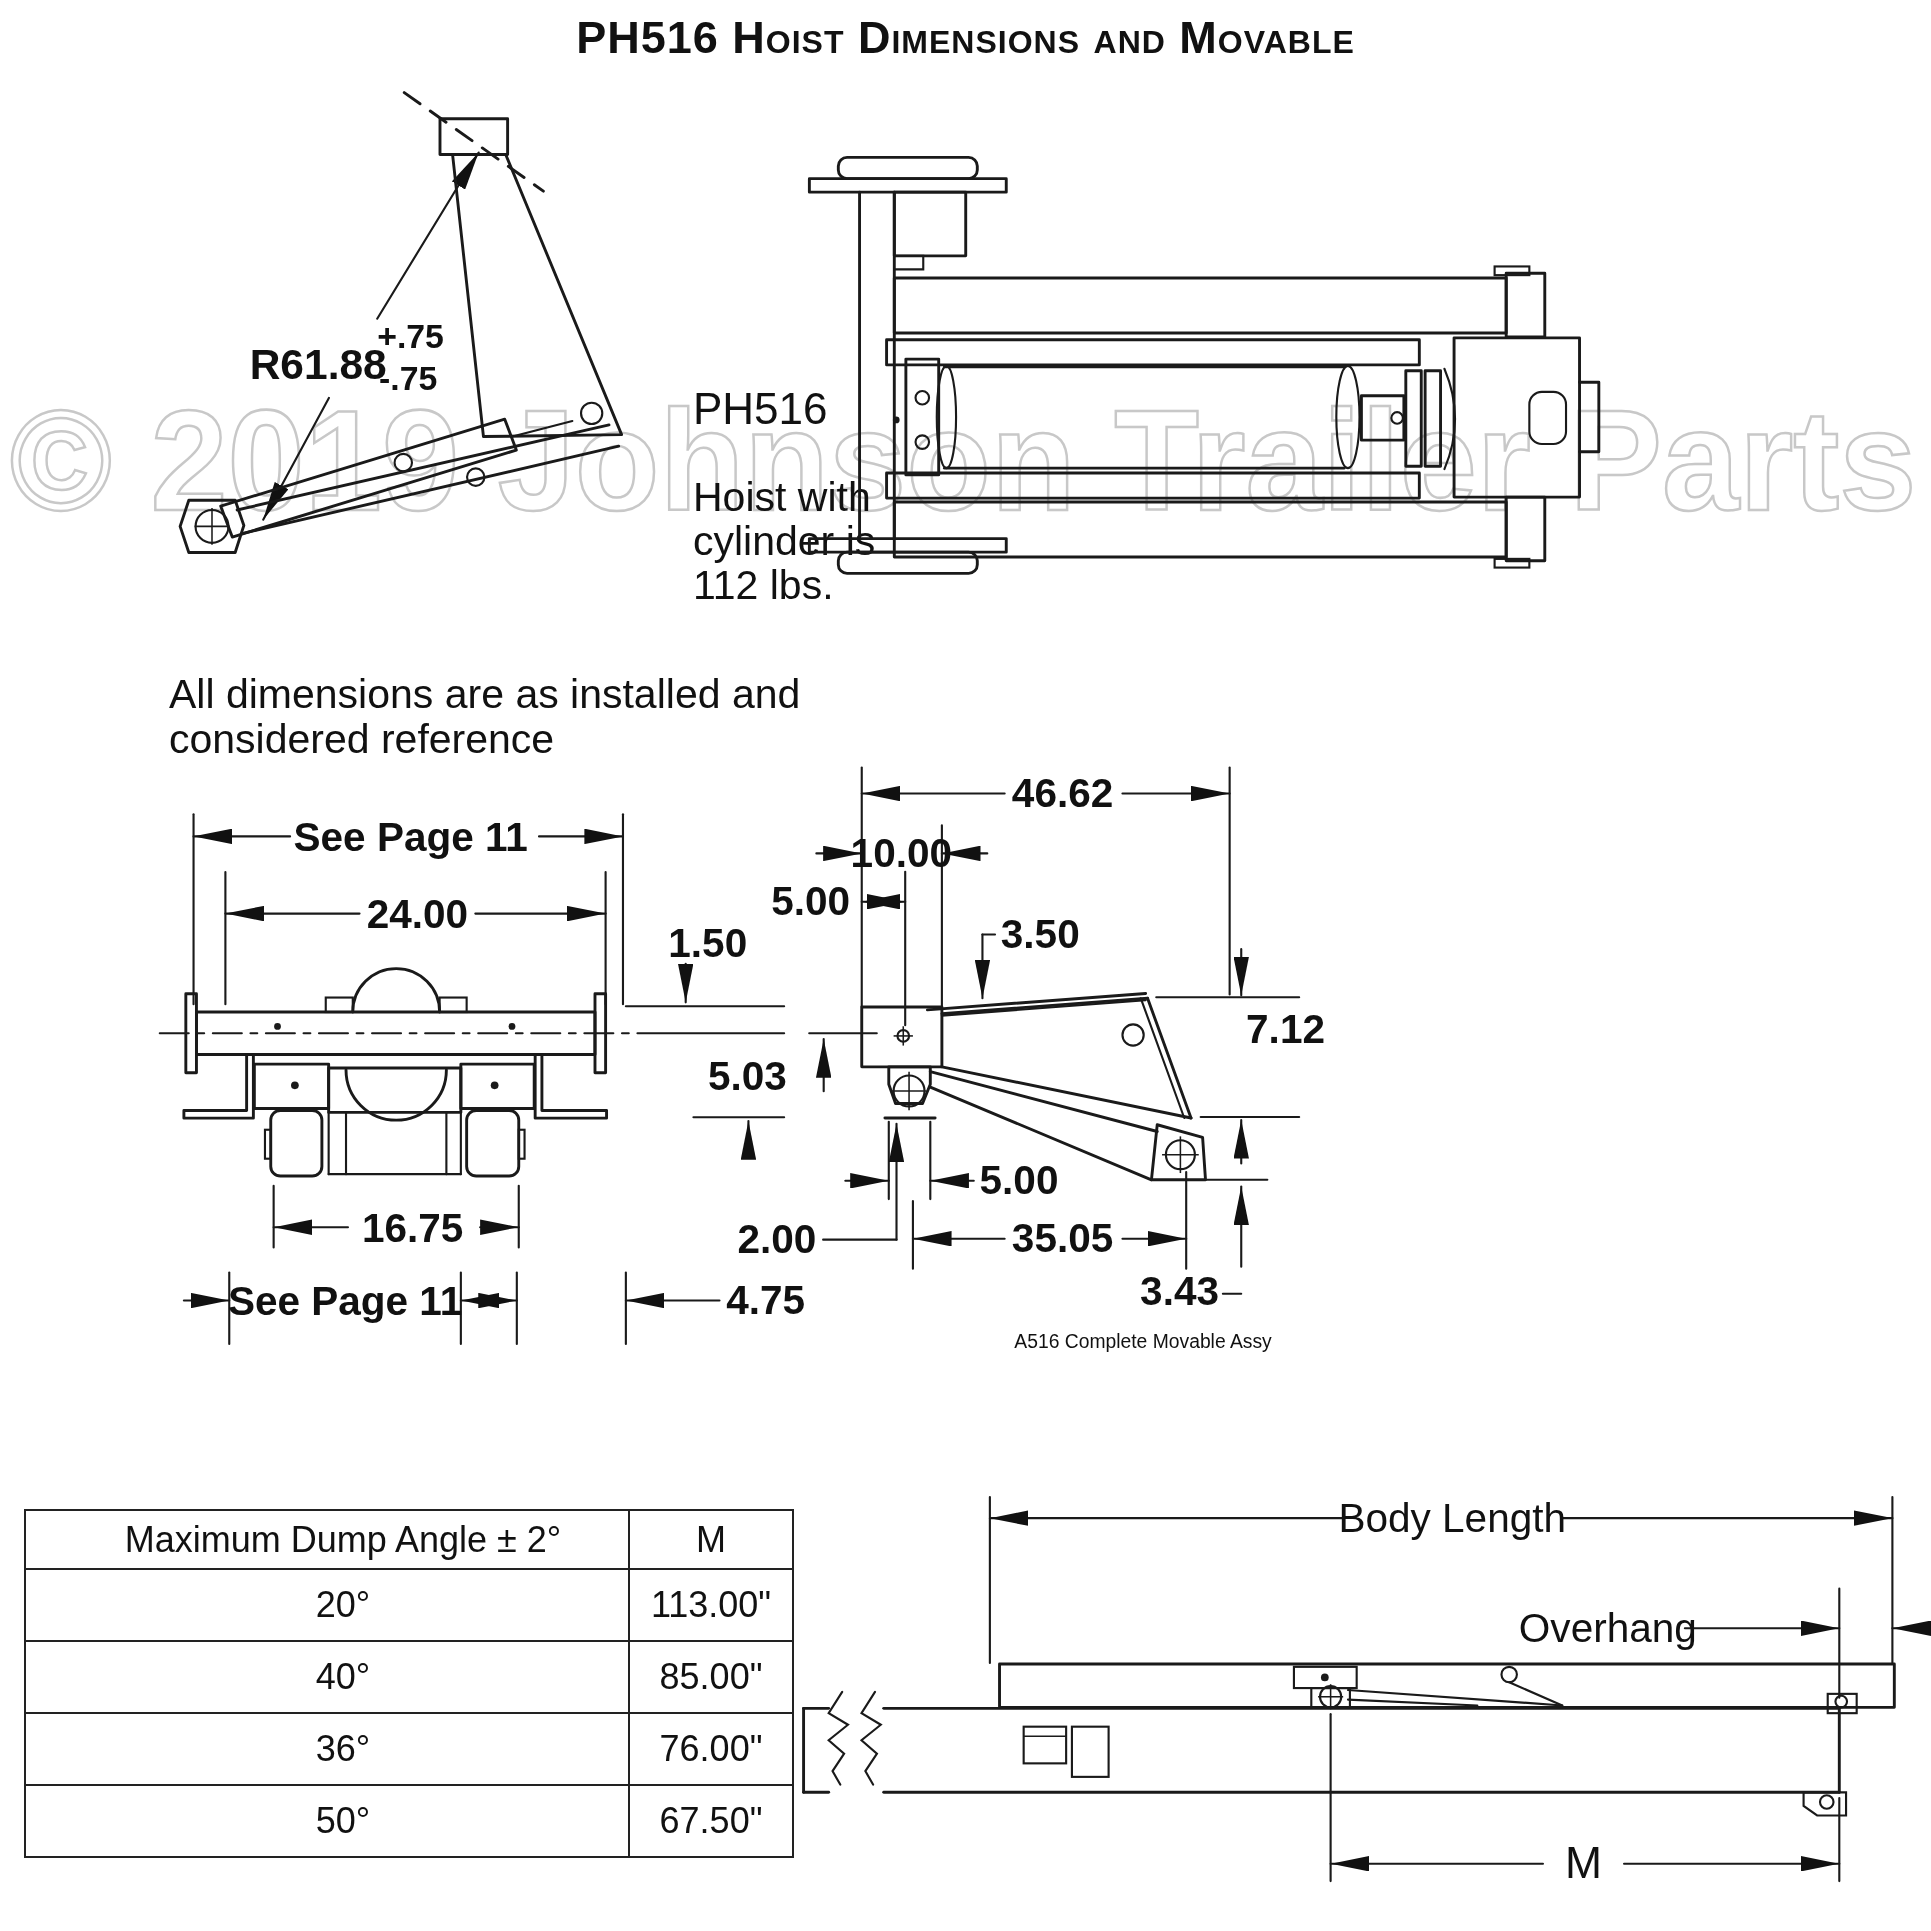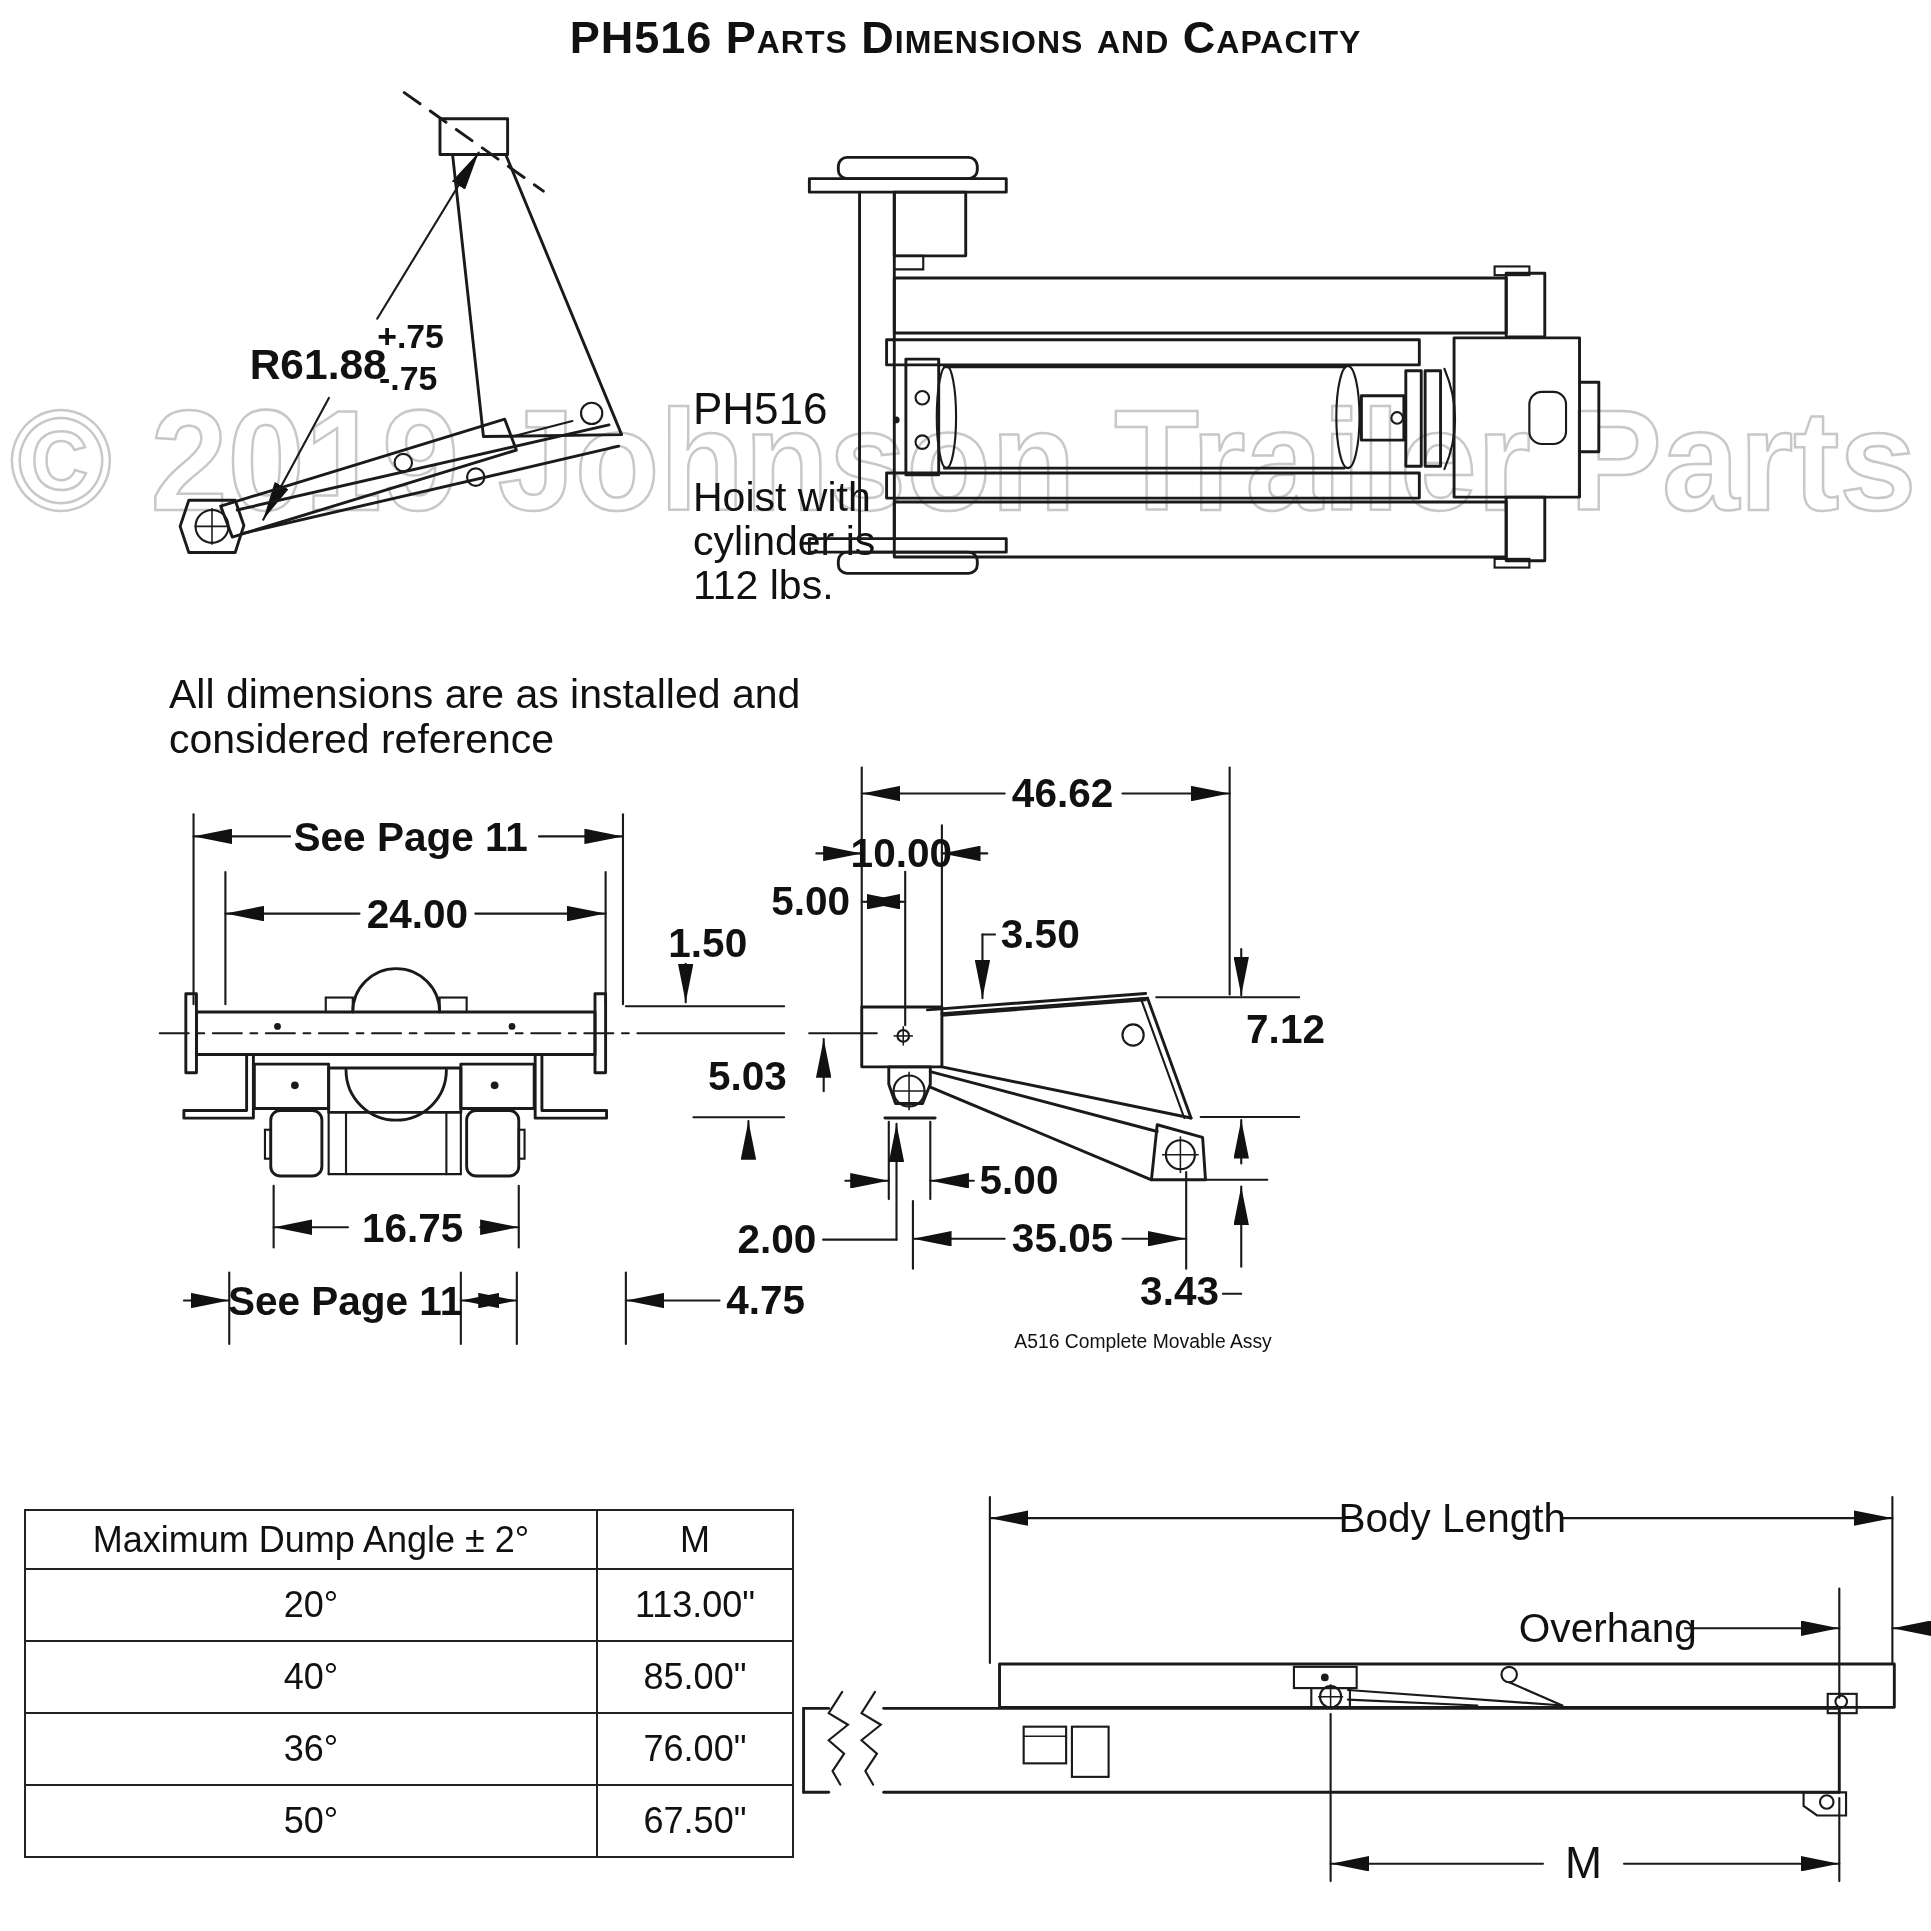--- a/index.html
+++ b/index.html
@@ -14,42 +14,42 @@
   .dimsm{font-size:35px;font-weight:bold;}
   .lbl{font-size:42px;font-weight:normal;}
   .cap{font-size:20px;font-weight:normal;}
   .ln{stroke:#1a1a1a;stroke-width:3;fill:none;stroke-linecap:round;stroke-linejoin:round;}
   .ln2{stroke:#1a1a1a;stroke-width:2.2;fill:none;stroke-linecap:round;}
   .thin{stroke:#1a1a1a;stroke-width:1.6;fill:none;}
   .note{font-size:41px;line-height:45px;margin-top:8px;}
   .blocktext{font-size:41px;line-height:44px;}
   
   #dump-table{left:24px;top:1509px;width:766px;border:2.9px solid #222;background:#fff;}
-  .trow{display:flex;border-top:2.9px solid #222;height:70px;}
+  .trow{display:flex;border-top:2.9px solid #222;height:70px;padding-left:32px;}
   .trow.head{border-top:none;height:57px;}
   .c1{width:570px;border-right:2.9px solid #222;display:flex;align-items:center;justify-content:center;
       font-size:36px;}
   .c2{flex:1;display:flex;align-items:center;justify-content:center;font-size:36px;}
 </style>
 </head>
 <body>
 
 <svg width="0" height="0">
   <defs>
     <marker id="ah" markerUnits="userSpaceOnUse" markerWidth="40" markerHeight="16" refX="40" refY="8" orient="auto-start-reverse">
       <path d="M0,0 L40,8 L0,16 Z" fill="#111"></path>
     </marker>
   </defs>
 </svg>
 
 <svg class="abs" style="left:0;top:394px" width="1931" height="150" viewBox="0 0 2000 155">
   <text x="10" y="120" textLength="1975" lengthAdjust="spacingAndGlyphs" style="font-size:148px;font-weight:bold;fill:none;stroke:#c8c8c8;stroke-width:2.6">© 2019 Johnson Trailer Parts</text>
 </svg>
 
-<div id="title" class="abs">PH516 Parts Dimensions and Capacity</div>
+<div id="title" class="abs">PH516 Hoist Dimensions and Movable</div>
 
 <svg class="abs" style="left:126px;top:82px" width="599" height="541" viewBox="130 85 620 560">
   <g>
     <line class="ln" x1="418" y1="96" x2="562" y2="198" stroke-dasharray="20 13" stroke-width="3.5"></line>
     <rect class="ln" x="455" y="123" width="70" height="37"></rect>
     <line class="ln2" x1="390" y1="330" x2="495" y2="158" marker-end="url(#ah)"></line>
     <line class="ln2" x1="340" y1="412" x2="272" y2="538" marker-end="url(#ah)"></line>
     <polygon class="ln" points="468,160 500,452 643,450 523,160"></polygon>
     <circle class="ln2" cx="612" cy="428" r="11"></circle>
     <line class="ln" x1="630" y1="440" x2="245" y2="528"></line>

